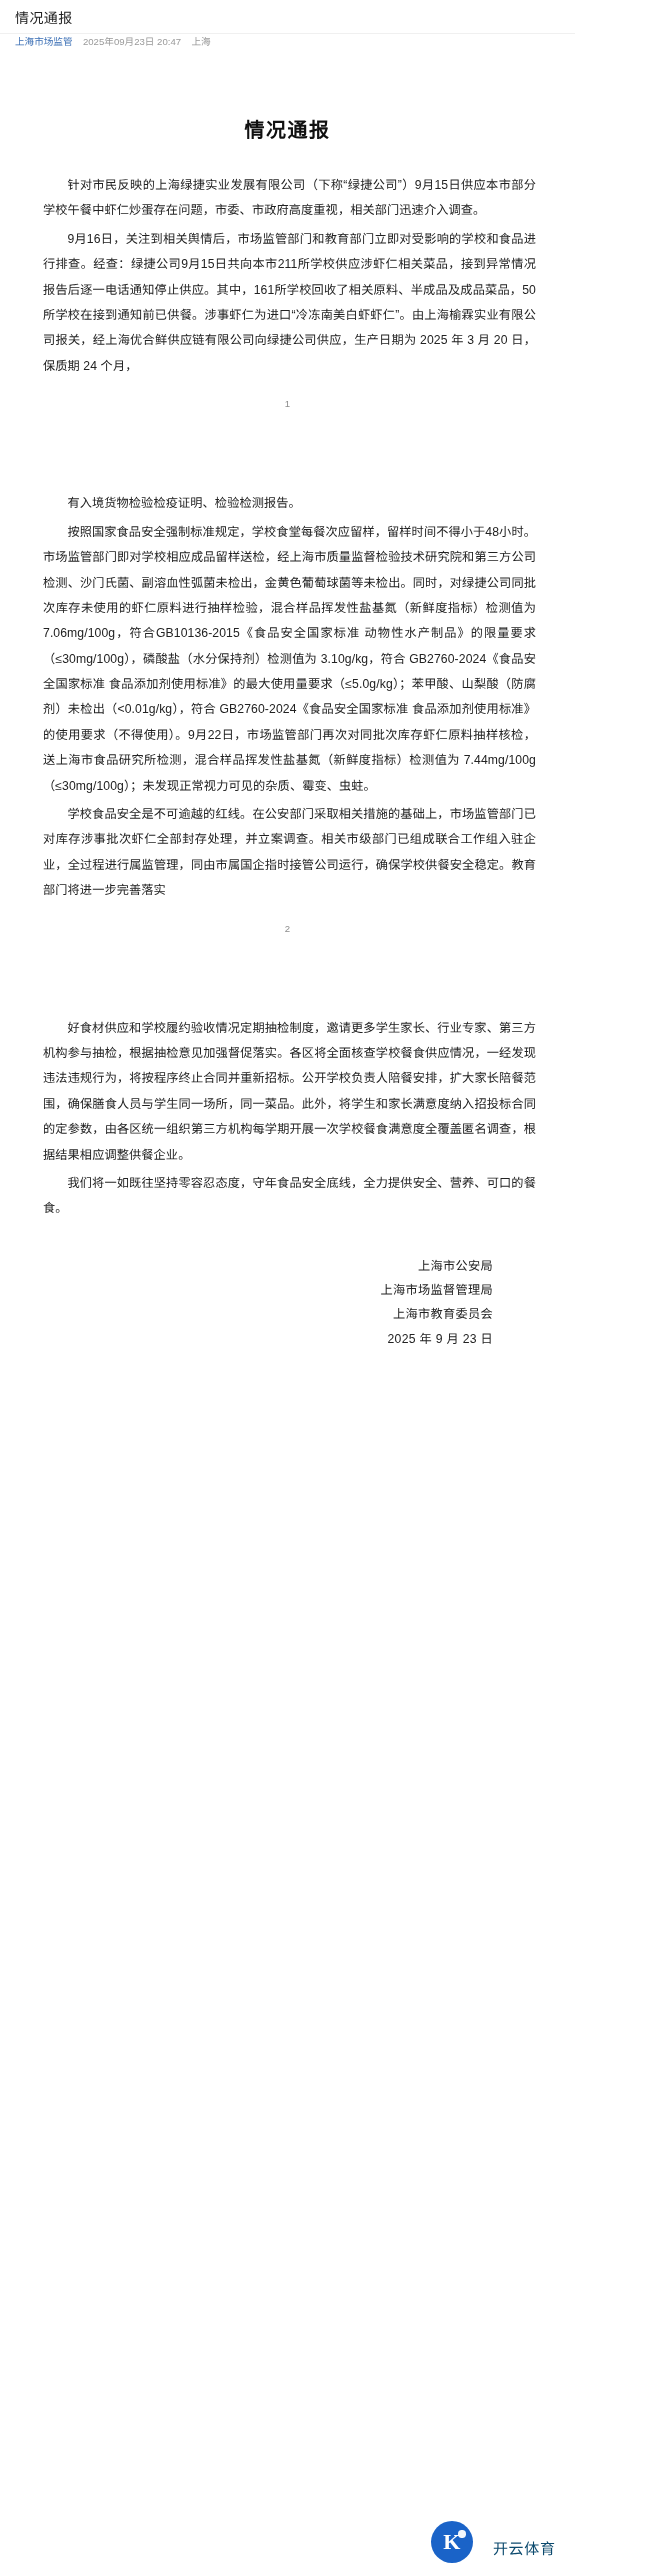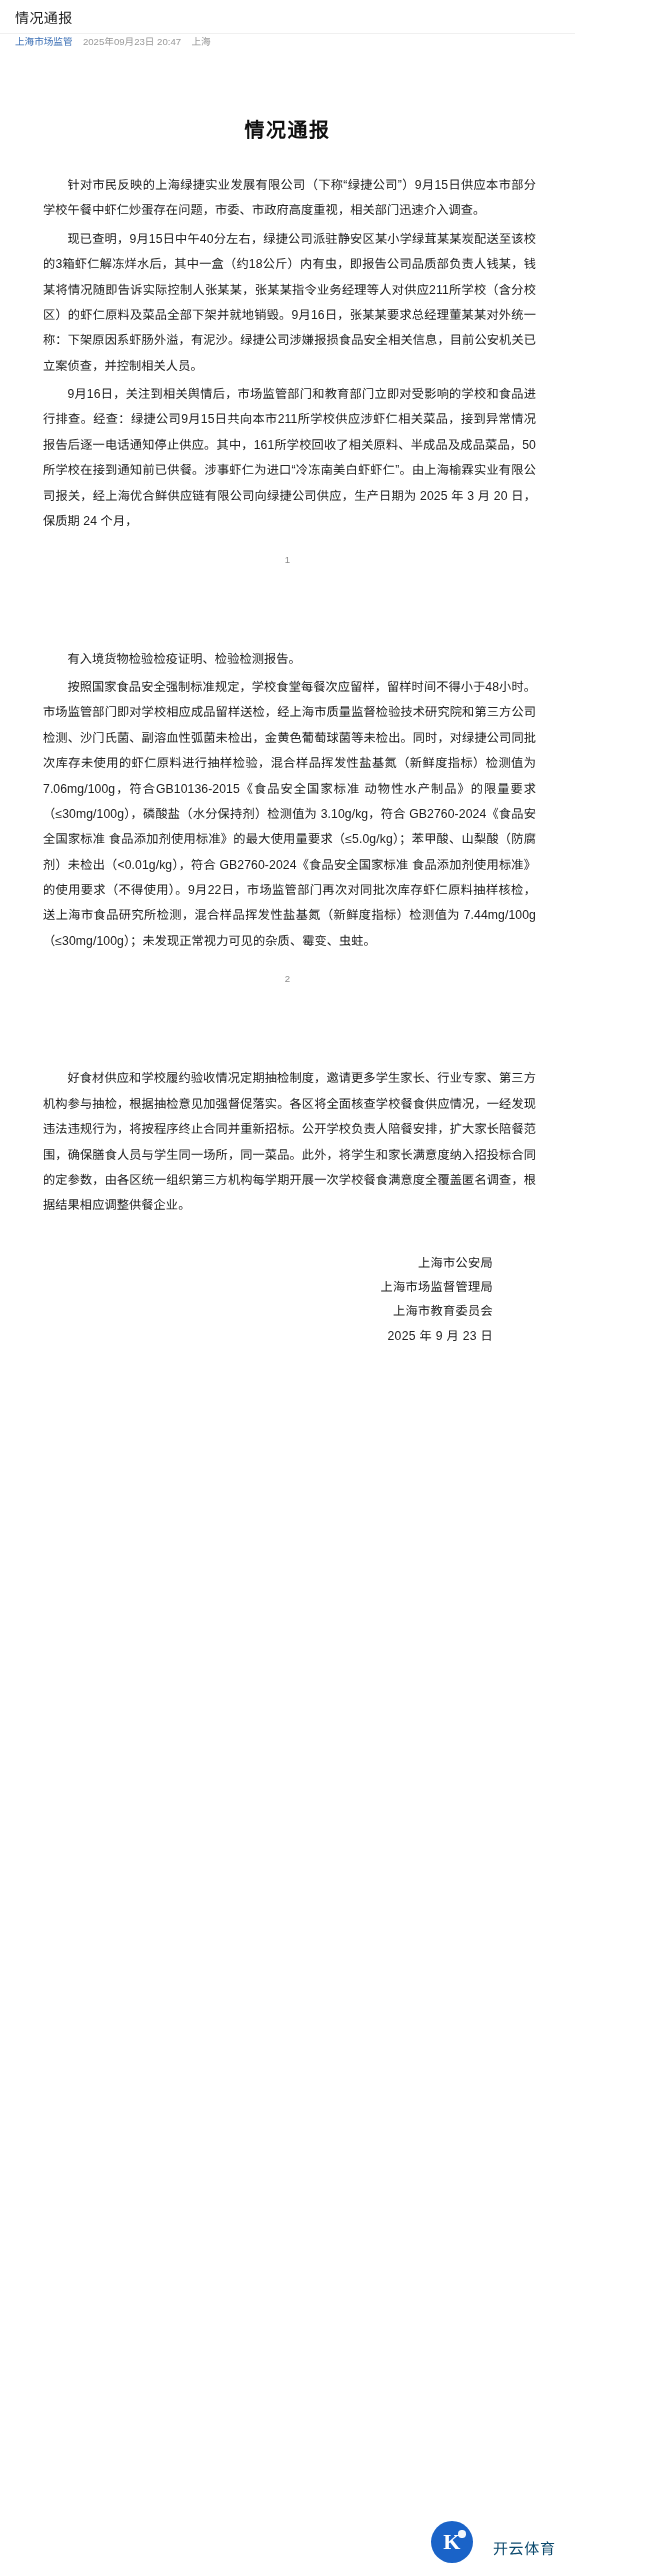--- a/index.html
+++ b/index.html
@@ -176,33 +176,34 @@
     <span class="meta-source">上海市场监管</span>
     <span class="meta-time">2025年09月23日 20:47</span>
     <span class="meta-loc">上海</span>
   </div>
 
   <div class="doc">
 
     <h1 class="doc-title">情况通报</h1>
 
     <p class="para">针对市民反映的上海绿捷实业发展有限公司（下称“绿捷公司”）9月15日供应本市部分学校午餐中虾仁炒蛋存在问题，市委、市政府高度重视，相关部门迅速介入调查。</p>
-    <p class="para">现已查明，9月15日中午40分左右，绿捷公司派驻静安区某小学绿茸某某炭配送至该校的3箱虾仁解冻烊水后，其中一盒（约18公斤）内有虫，即报告公司品质部负责人钱某，钱某将情况随即告诉实际控制人张某某，张某某指令业务经理等人对供应211所学校（含分校区）的虾仁原料及菜品全部下架并就地销毁。9月16日，张某某要求总经理董某某对外统一称：下架原因系虾肠外溢，有泥沙。绿捷公司涉嫌报损食品安全相关信息，目前公安机关已立案侦查，并控制相关人员。</p>
     <p class="para">9月16日，关注到相关舆情后，市场监管部门和教育部门立即对受影响的学校和食品进行排查。经查：绿捷公司9月15日共向本市211所学校供应涉虾仁相关菜品，接到异常情况报告后逐一电话通知停止供应。其中，161所学校回收了相关原料、半成品及成品菜品，50所学校在接到通知前已供餐。涉事虾仁为进口“冷冻南美白虾虾仁”。由上海榆霖实业有限公司报关，经上海优合鲜供应链有限公司向绿捷公司供应，生产日期为 2025 年 3 月 20 日，保质期 24 个月，</p>
 
     <div class="page-number">1</div>
     <div class="page-gap"></div>
 
     <p class="para">有入境货物检验检疫证明、检验检测报告。</p>
     <p class="para">按照国家食品安全强制标准规定，学校食堂每餐次应留样，留样时间不得小于48小时。市场监管部门即对学校相应成品留样送检，经上海市质量监督检验技术研究院和第三方公司检测、沙门氏菌、副溶血性弧菌未检出，金黄色葡萄球菌等未检出。同时，对绿捷公司同批次库存未使用的虾仁原料进行抽样检验，混合样品挥发性盐基氮（新鲜度指标）检测值为 7.06mg/100g，符合GB10136-2015《食品安全国家标准 动物性水产制品》的限量要求（≤30mg/100g），磷酸盐（水分保持剂）检测值为 3.10g/kg，符合 GB2760-2024《食品安全国家标准 食品添加剂使用标准》的最大使用量要求（≤5.0g/kg）；苯甲酸、山梨酸（防腐剂）未检出（&lt;0.01g/kg），符合 GB2760-2024《食品安全国家标准 食品添加剂使用标准》的使用要求（不得使用）。9月22日，市场监管部门再次对同批次库存虾仁原料抽样核检，送上海市食品研究所检测，混合样品挥发性盐基氮（新鲜度指标）检测值为 7.44mg/100g（≤30mg/100g）；未发现正常视力可见的杂质、霉变、虫蛀。</p>
+    <p class="para">学校食品安全是不可逾越的红线。在公安部门采取相关措施的基础上，市场监管部门已对库存涉事批次虾仁全部封存处理，并立案调查。相关市级部门已组成联合工作组入驻企业，全过程进行属监管理，同由市属国企指时接管公司运行，确保学校供餐安全稳定。教育部门将进一步完善落实</p>
 
     <div class="page-number">2</div>
     <div class="page-gap"></div>
 
     <p class="para">好食材供应和学校履约验收情况定期抽检制度，邀请更多学生家长、行业专家、第三方机构参与抽检，根据抽检意见加强督促落实。各区将全面核查学校餐食供应情况，一经发现违法违规行为，将按程序终止合同并重新招标。公开学校负责人陪餐安排，扩大家长陪餐范围，确保膳食人员与学生同一场所，同一菜品。此外，将学生和家长满意度纳入招投标合同的定参数，由各区统一组织第三方机构每学期开展一次学校餐食满意度全覆盖匿名调查，根据结果相应调整供餐企业。</p>
+    <p class="para">我们将一如既往坚持零容忍态度，守年食品安全底线，全力提供安全、营养、可口的餐食。</p>
 
     <div class="signature">
       <div>上海市公安局</div>
       <div>上海市场监督管理局</div>
       <div>上海市教育委员会</div>
       <div>2025 年 9 月 23 日</div>
     </div>
   </div>
 
   <div class="brand">

